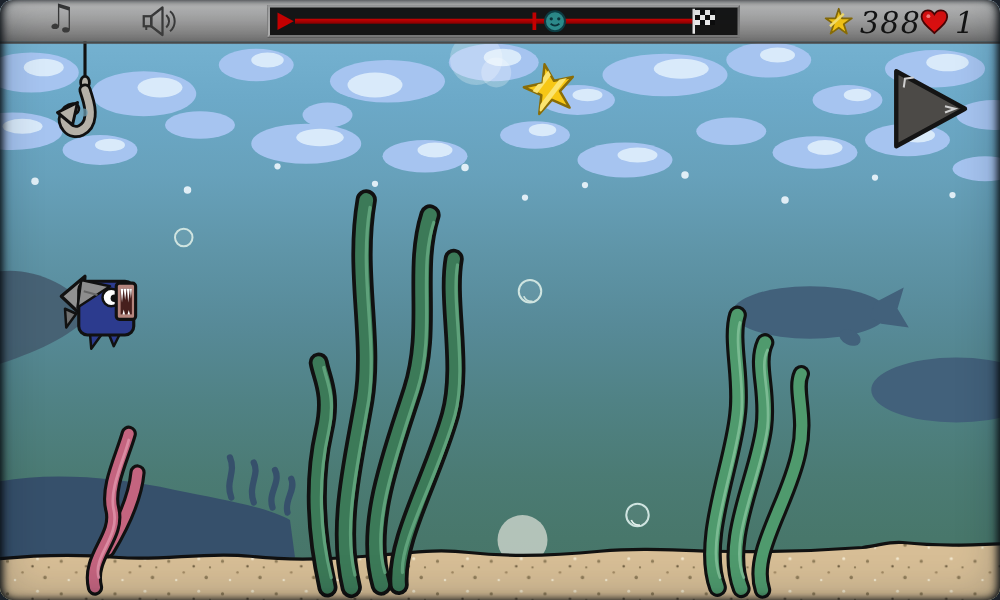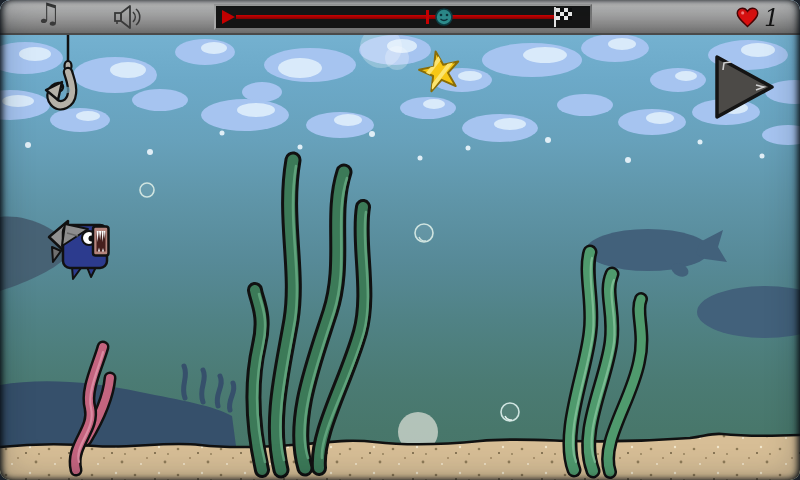--- a/index.html
+++ b/index.html
@@ -261,20 +261,27 @@
       <svg class="p-marker" width="18" height="18" viewBox="0 0 18 18">
         <circle cx="9" cy="9" r="8" fill="#2E8F8F" stroke="#0E3F46" stroke-width="1.6"></circle>
         <circle cx="6" cy="7" r="1.3" fill="#0C343C"></circle>
         <circle cx="12" cy="7" r="1.3" fill="#0C343C"></circle>
         <path d="M5.5,11 Q9,14 12.5,11" fill="none" stroke="#0C343C" stroke-width="1.4"></path>
       </svg>
       <div class="p-pole"></div>
       <div class="p-flag"></div>
     </div>
 
+    <div class="counter c-star">
+      <svg width="24" height="24" viewBox="-12 -12 24 24">
+        <polygon points="0,-11 2.5,-3.4 10.5,-3.4 4,1.3 6.5,8.9 0,4.2 -6.5,8.9 -4,1.3 -10.5,-3.4 -2.5,-3.4" fill="#F7C715" stroke="#8A6D07" stroke-width="1.4" stroke-linejoin="round"></polygon>
+        <line x1="-7" y1="3" x2="4" y2="-7" stroke="#FBE470" stroke-width="2"></line>
+      </svg>
+      <span class="num">388</span>
+    </div>
 
     <div class="counter c-heart">
       <svg width="23" height="21" viewBox="0 0 22 20">
         <path d="M11 18.5 C5 13 1.2 10 1.2 6 C1.2 3.2 3.2 1.2 6 1.2 C8 1.2 10 2.6 11 4.2 C12 2.6 14 1.2 16 1.2 C18.8 1.2 20.8 3.2 20.8 6 C20.8 10 17 13 11 18.5 Z" fill="#E01010" stroke="#4A0505" stroke-width="1.4"></path>
         <circle cx="6.4" cy="5.6" r="1.5" fill="#FF8080"></circle>
       </svg>
       <span class="num">1</span>
     </div>
   </div>
 

